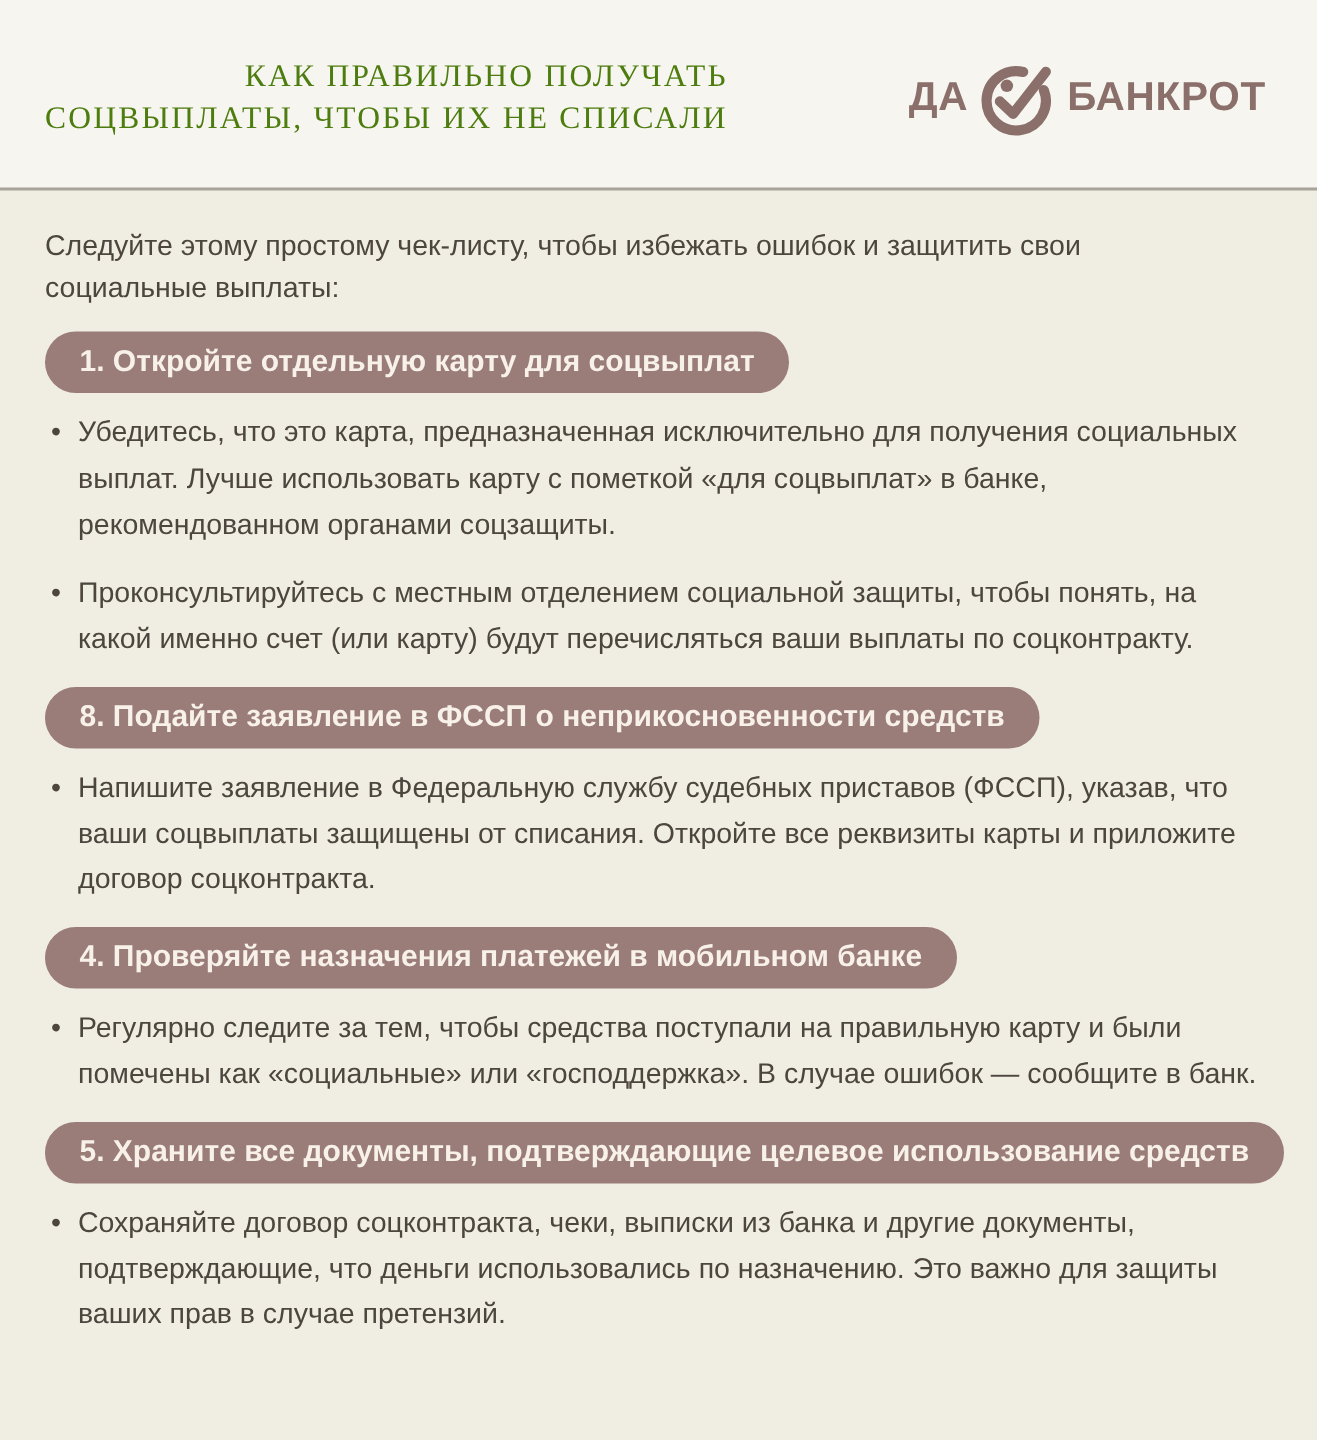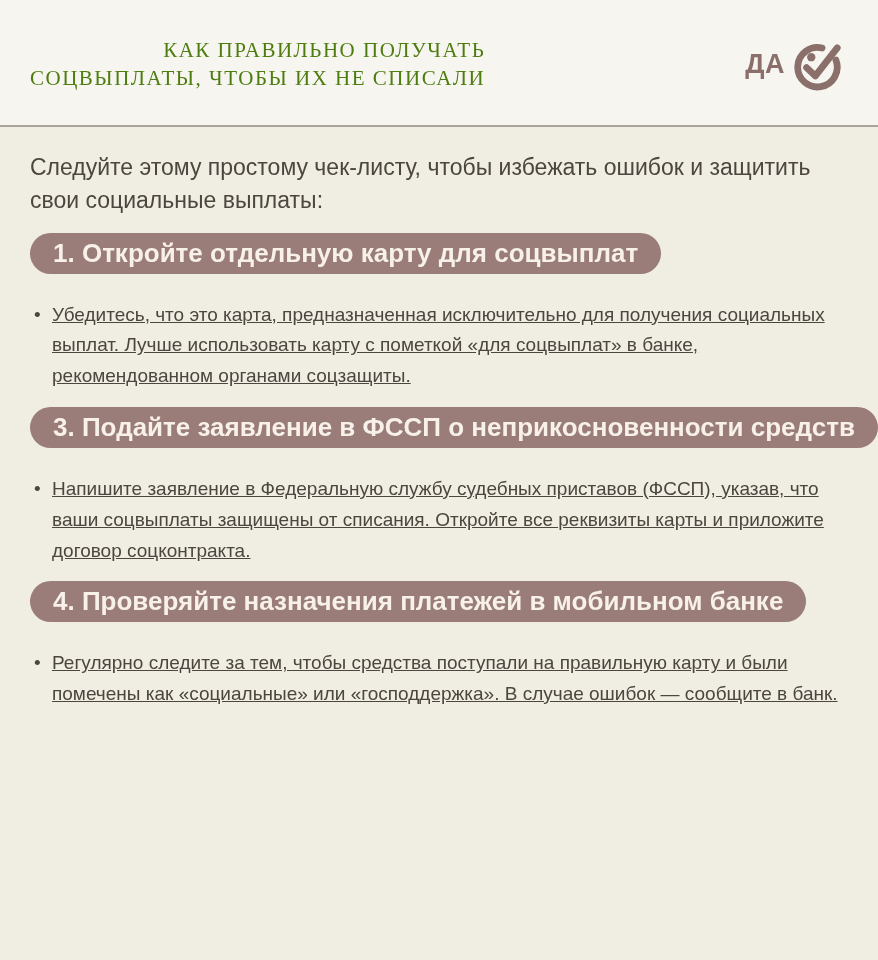--- a/index.html
+++ b/index.html
@@ -44,45 +44,44 @@
     margin-right: 4px;
     margin-left: 14px;
   }
   .logo svg { display: block; }
 
   .separator { height: 2px; background: #a8a49b; }
 
   
   .content { padding: 24px 30px 0 30px; flex: 1; }
   .intro {
-    font-size: 23px;
+    font-size: 19px;
     line-height: 1.45;
     color: #4c463f;
     margin-bottom: 6px;
     max-width: 800px;
   }
   .step { margin-top: 15px; }
   .pill {
     display: inline-block;
     background: #9a7c79;
     color: #f7f1e9;
     font-weight: bold;
-    font-size: 26px;
+    font-size: 20px;
     line-height: 41px;
     height: 41px;
     padding: 0 23px;
     border-radius: 22px;
     white-space: nowrap;
   }
   .step-body {
     list-style: none;
-    margin-top: 26px;
+    margin-top: 12px;
     padding-left: 22px;
     max-width: 812px;
-    text-decoration: underline;
   }
   .step-body li {
     position: relative;
     font-size: 19px;
     line-height: 1.62;
     color: #4c463f;
   }
   .step-body li::before {
     content: "•";
     position: absolute;
@@ -115,53 +114,61 @@
     </div>
     <div class="logo">
       <span>ДА</span>
       <span>
         <svg width="52" height="52" viewBox="0 0 100 100" fill="none">
           <path d="M 84.4 40.5 A 38 38 0 1 1 57.9 17.3" stroke="#8a6f6b" stroke-width="13" stroke-linecap="round" fill="none"></path>
           <path d="M 28 55 L 45 71 L 87 17" stroke="#8a6f6b" stroke-width="13" stroke-linecap="round" stroke-linejoin="round" fill="none"></path>
           <circle cx="37" cy="35" r="8" fill="#8a6f6b"></circle>
         </svg>
       </span>
+      <span>БАНКРОТ</span>
     </div>
   </div>
 
   <div class="separator"></div>
 
   <div class="content">
     <p class="intro">Следуйте этому простому чек-листу, чтобы избежать ошибок и защитить свои социальные выплаты:</p>
 
     <div class="step">
       <div class="pill">1. Откройте отдельную карту для соцвыплат</div>
       <ul class="step-body">
         <li>Убедитесь, что это карта, предназначенная исключительно для получения социальных выплат. Лучше использовать карту с пометкой «для соцвыплат» в банке, рекомендованном органами соцзащиты.</li>
       </ul>
     </div>
 
     <div class="step">
+      <ul class="step-body">
+        <li>Проконсультируйтесь с местным отделением социальной защиты, чтобы понять, на какой именно счет (или карту) будут перечисляться ваши выплаты по соцконтракту.</li>
+      </ul>
     </div>
 
     <div class="step">
-      <div class="pill">3. Подайте заявление в ФССП о неприкосновенности средств</div>
+      <div class="pill">8. Подайте заявление в ФССП о неприкосновенности средств</div>
       <ul class="step-body">
         <li>Напишите заявление в Федеральную службу судебных приставов (ФССП), указав, что ваши соцвыплаты защищены от списания. Откройте все реквизиты карты и приложите договор соцконтракта.</li>
       </ul>
     </div>
 
     <div class="step">
       <div class="pill">4. Проверяйте назначения платежей в мобильном банке</div>
       <ul class="step-body">
         <li>Регулярно следите за тем, чтобы средства поступали на правильную карту и были помечены как «социальные» или «господдержка». В случае ошибок — сообщите в банк.</li>
       </ul>
     </div>
 
     <div class="step">
+      <div class="pill">5. Храните все документы, подтверждающие целевое использование средств</div>
+      <ul class="step-body">
+        <li>Сохраняйте договор соцконтракта, чеки, выписки из банка и другие документы, подтверждающие, что деньги использовались по назначению. Это важно для защиты ваших прав в случае претензий.</li>
+      </ul>
     </div>
 
     <p class="footer">
       
       
     </p>
   </div>
 
 </div>
 

